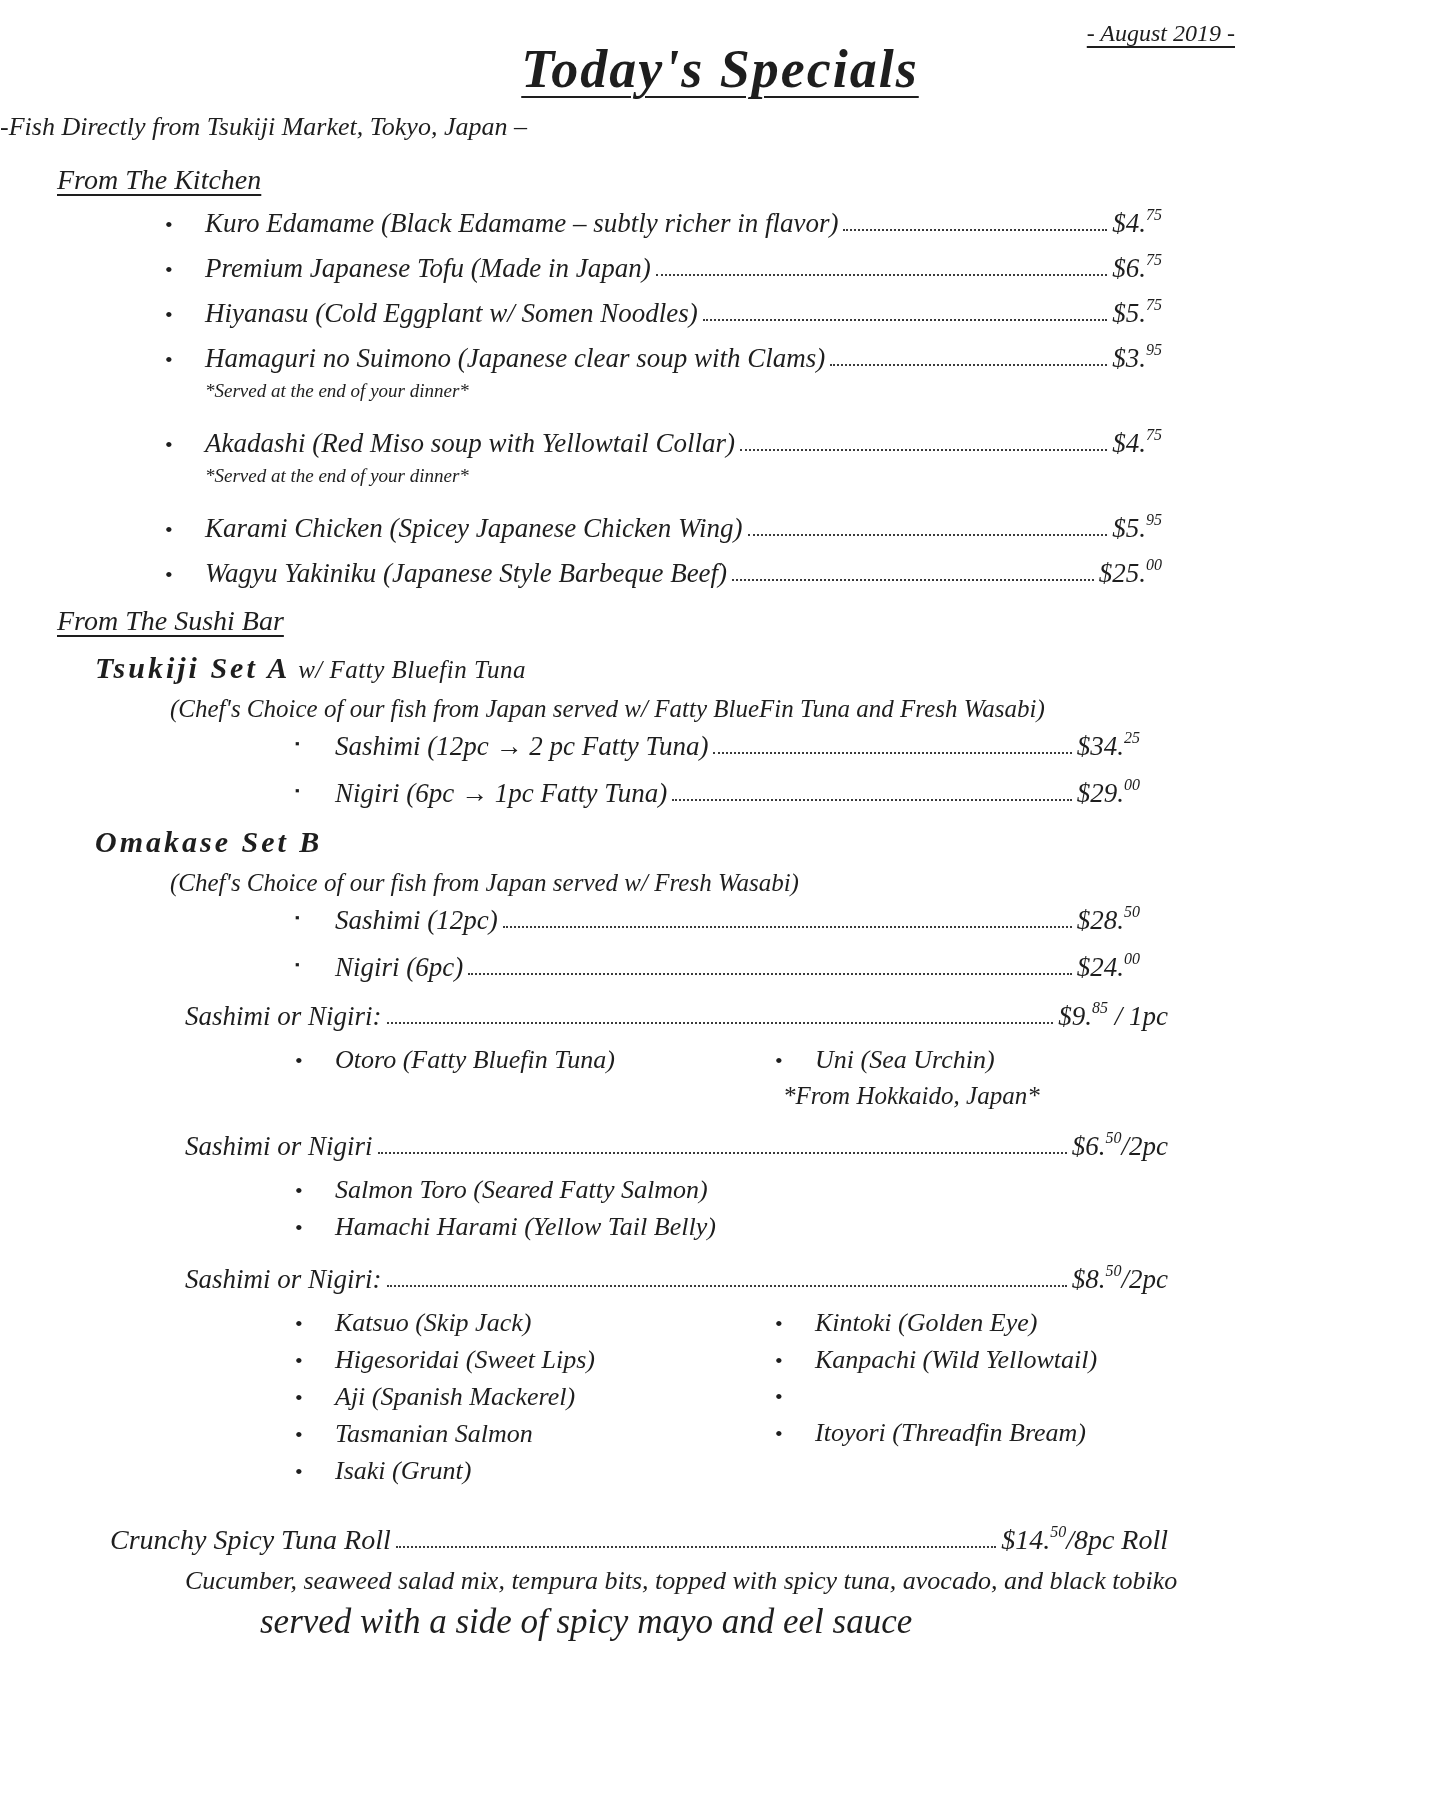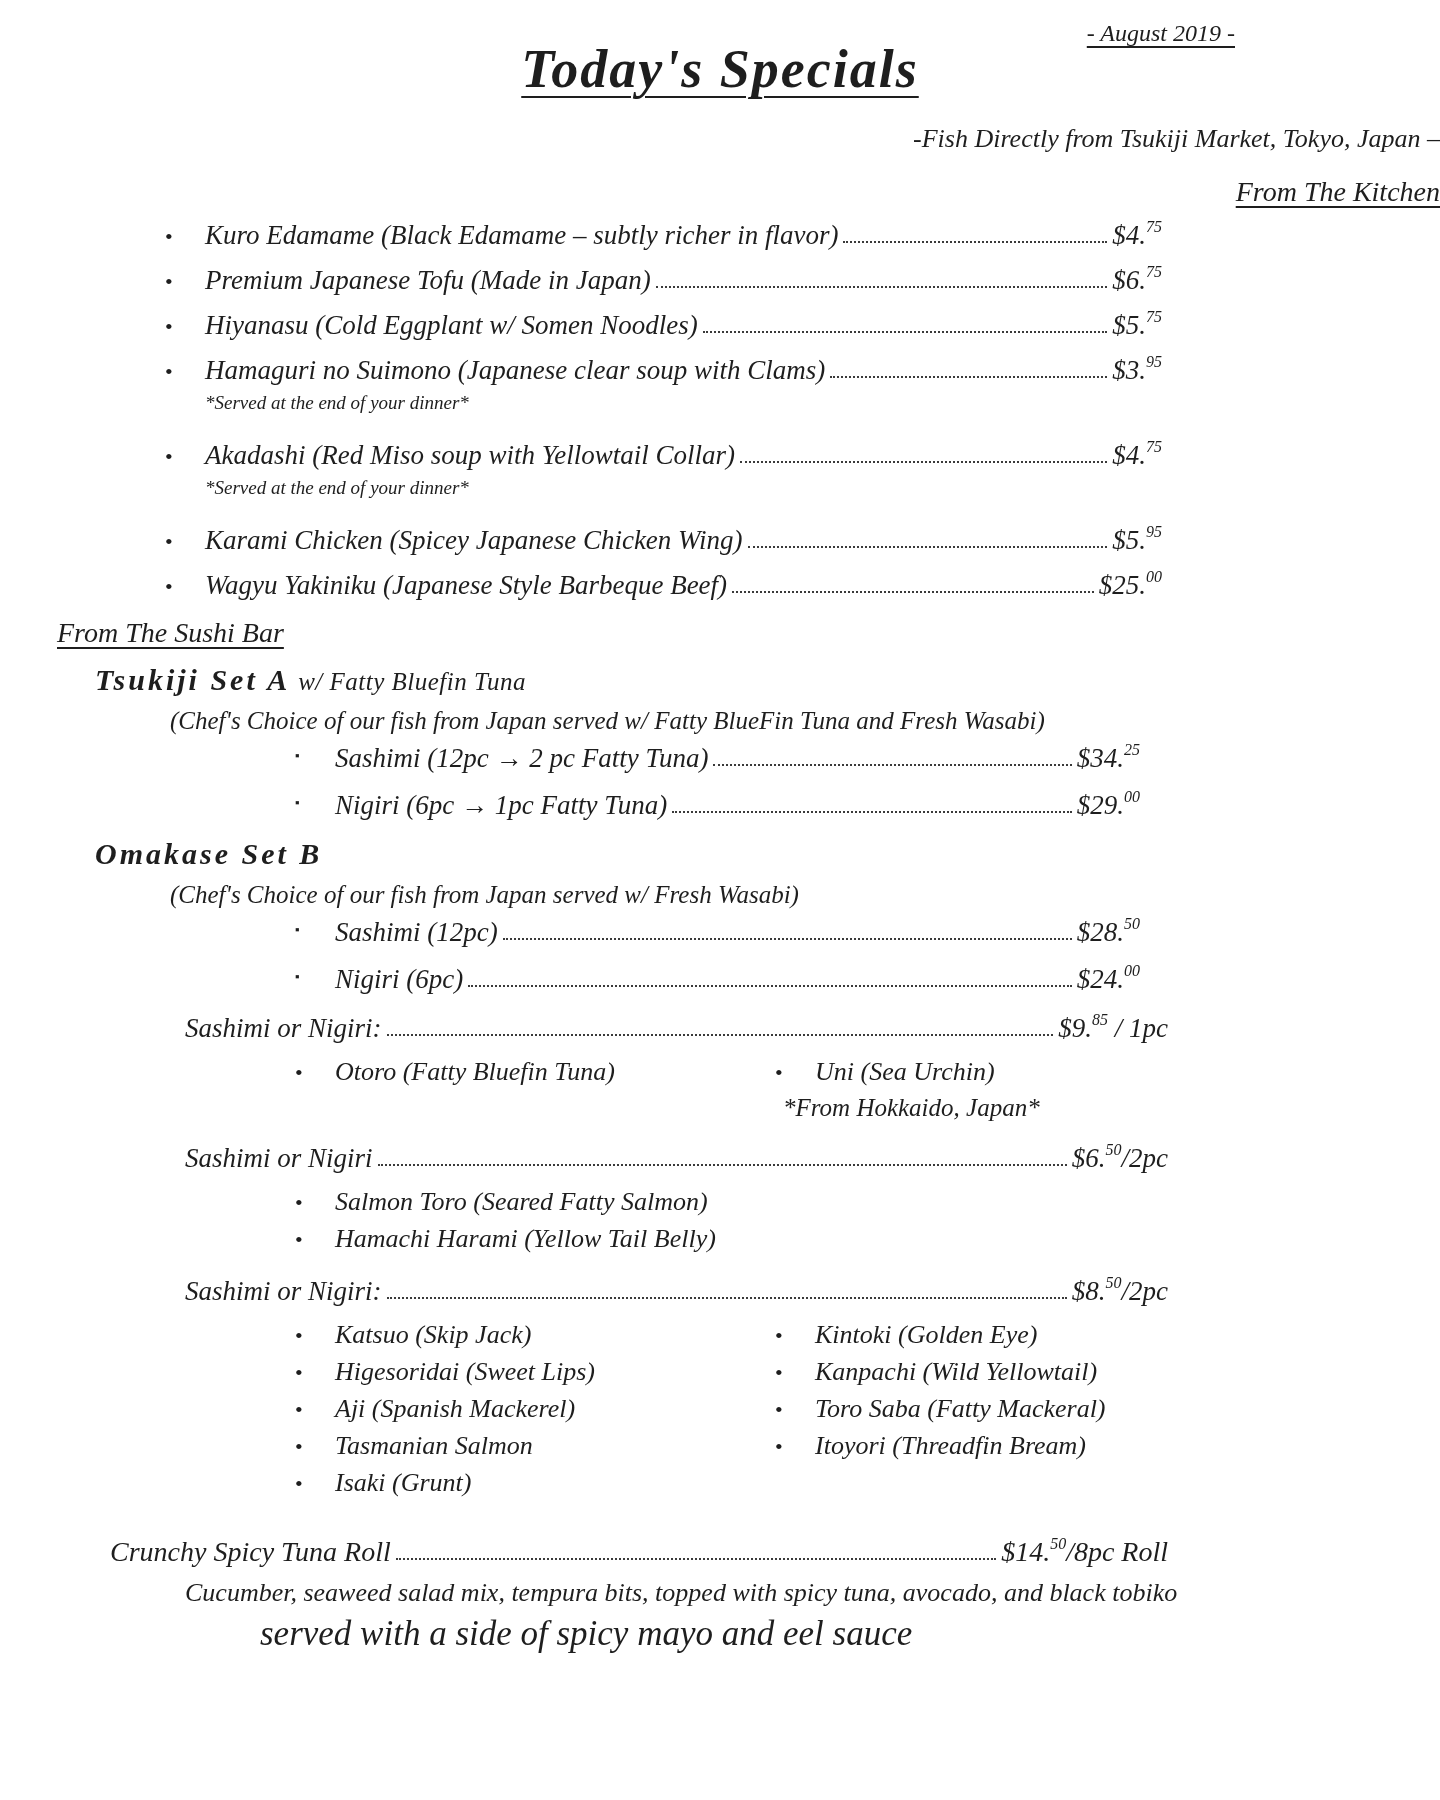--- a/index.html
+++ b/index.html
@@ -17,27 +17,27 @@
     position: absolute; top: 20px; right: 205px;
     font-size: 24px; text-decoration: underline; text-underline-offset: 5px;
   }
 
   .title {
     margin-top: 34px; text-align: center;
     font-size: 54px; font-weight: bold; letter-spacing: 2px;
     text-decoration: underline; text-underline-offset: 9px;
     text-decoration-thickness: 2px;
   }
-  .subtitle { text-align: right; font-size: 26px; margin-top: 24px; }
+  .subtitle { text-align: left; font-size: 26px; margin-top: 12px; }
 
   .section-heading {
     font-size: 28px; margin-left: 57px;
     text-decoration: underline; text-underline-offset: 5px;
   }
-  .sec-kitchen { margin-top: 22px; text-align: right; }
+  .sec-kitchen { margin-top: 22px; }
   .sec-sushi   { margin-top: 16px; }
   .sec-fish    { margin-top: 18px; }
 
   .row { display: flex; align-items: baseline; }
   .row .iname { white-space: nowrap; }
   .leader {
     flex: 1; min-width: 30px;
     border-bottom: 2.6px dotted #3a3a3a;
     align-self: flex-end; margin: 0 5px 8px 5px;
   }
@@ -233,21 +233,20 @@
       <div class="col-item">
         <span class="bullet">•</span>
         <span>Kintoki (Golden Eye)</span>
       </div>
       <div class="col-item">
         <span class="bullet">•</span>
         <span>Kanpachi (Wild Yellowtail)</span>
       </div>
       <div class="col-item">
         <span class="bullet">•</span>
-        <span>Toro Saba (Fatty Mackeral)</span>
       </div>
       <div class="col-item">
         <span class="bullet">•</span>
         <span>Itoyori (Threadfin Bream)</span>
       </div>
     </div>
   </div>
 
   <div class="row footer-line">
     <span class="iname">Crunchy Spicy Tuna Roll</span>

